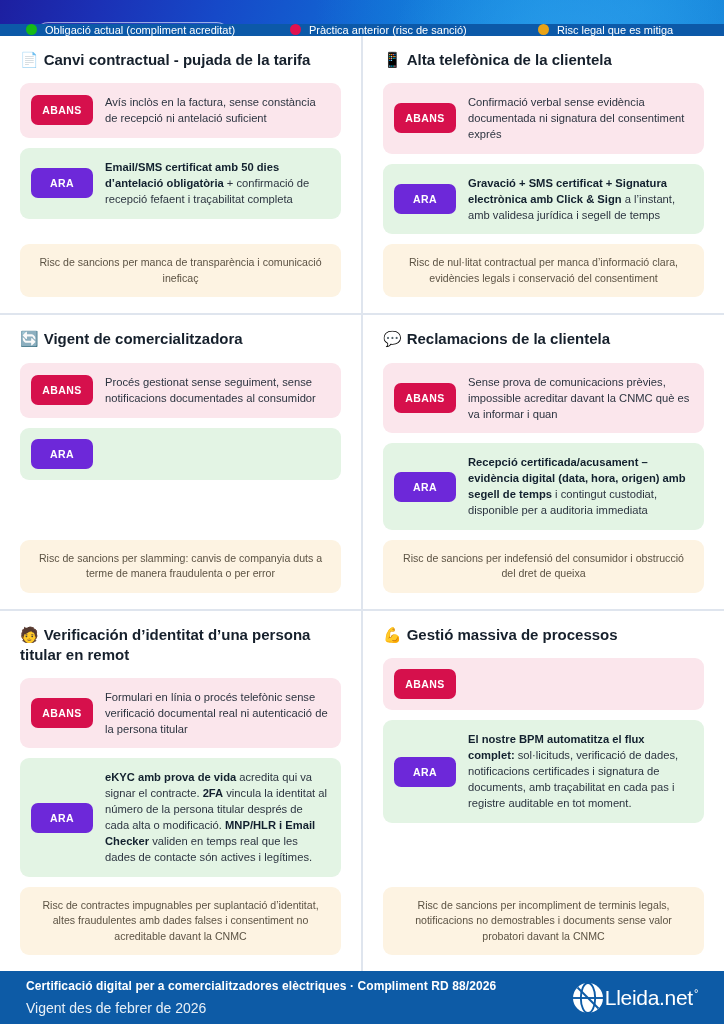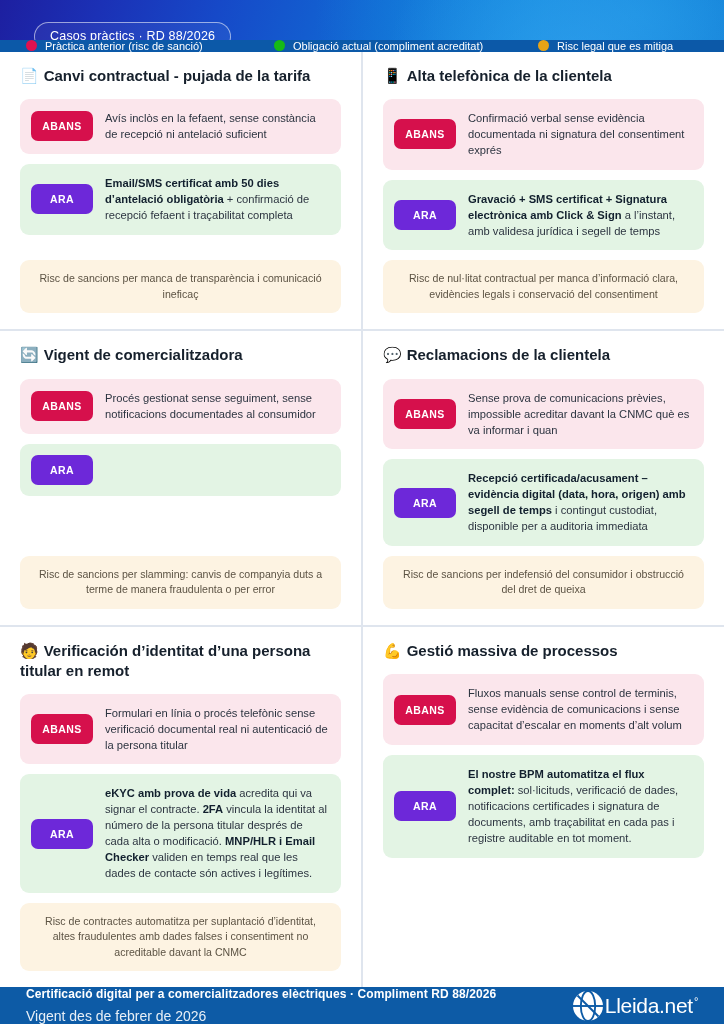--- a/index.html
+++ b/index.html
@@ -163,21 +163,21 @@
     text-align: center;
   }
 
   
   .footer {
     height: 98px;
     background: #0d5ba6;
     display: flex;
     align-items: center;
     justify-content: space-between;
-    padding: 0 26px;
+    padding: 8px 26px;
   }
   .footer-left { color: #ffffff; }
   .footer-line1 {
     font-size: 12px;
     font-weight: bold;
     letter-spacing: .1px;
     display: block;
   }
   .footer-line2 {
     font-size: 14px;
@@ -208,43 +208,43 @@
 
 <div class="page">
 
   <div class="header">
     <span class="eyebrow-pill">Casos pràctics · RD 88/2026</span>
     
     
   </div>
 
   <div class="legend">
+    <div class="legend-item li1">
+      <span class="dot" style="background: rgb(22, 186, 22);"></span>
+      <span>Obligació actual (compliment acreditat)</span>
+    </div>
     <div class="legend-item li0">
       <span class="dot" style="background: rgb(224, 17, 79);"></span>
       <span>Pràctica anterior (risc de sanció)</span>
     </div>
-    <div class="legend-item li1">
-      <span class="dot" style="background: rgb(22, 186, 22);"></span>
-      <span>Obligació actual (compliment acreditat)</span>
-    </div>
     <div class="legend-item li2">
       <span class="dot" style="background: rgb(232, 163, 23);"></span>
       <span>Risc legal que es mitiga</span>
     </div>
   </div>
 
   <div class="grid">
 
     <div class="card r0">
       <div class="card-title">
         <span class="card-icon">📄</span><span>Canvi contractual - pujada de la tarifa</span>
       </div>
       <div class="row before">
         <span class="tag before">ABANS</span>
-        <span class="row-text">Avís inclòs en la fefaent, sense constància de recepció ni antelació suficient</span>
+        <span class="row-text">Avís inclòs en la factura, sense constància de recepció ni antelació suficient</span>
       </div>
       <div class="row after">
         <span class="tag after">ARA</span>
         <span class="row-text"><b>Email/SMS certificat amb 50 dies d’antelació obligatòria</b><span> + confirmació de recepció fefaent i traçabilitat completa</span></span>
       </div>
       <div class="risk">Risc de sancions per manca de transparència i comunicació ineficaç</div>
     </div>
 
     <div class="card r0">
       <div class="card-title">
@@ -295,35 +295,35 @@
         <span class="card-icon">🧑</span><span>Verificación d’identitat d’una persona titular en remot</span>
       </div>
       <div class="row before">
         <span class="tag before">ABANS</span>
         <span class="row-text">Formulari en línia o procés telefònic sense verificació documental real ni autenticació de la persona titular</span>
       </div>
       <div class="row after">
         <span class="tag after">ARA</span>
         <span class="row-text"><b>eKYC amb prova de vida</b><span> acredita qui va signar el contracte. <b>2FA</b> vincula la identitat al número de la persona titular després de cada alta o modificació. <b>MNP/HLR i Email Checker</b> validen en temps real que les dades de contacte són actives i legítimes.</span></span>
       </div>
-      <div class="risk">Risc de contractes automatitza per suplantació d’identitat, altes fraudulentes amb dades falses i consentiment no acreditable davant la CNMC</div>
+      <div class="risk">Risc de contractes impugnables per suplantació d’identitat, altes fraudulentes amb dades falses i consentiment no acreditable davant la CNMC</div>
     </div>
 
     <div class="card r2">
       <div class="card-title">
         <span class="card-icon">💪</span><span>Gestió massiva de processos</span>
       </div>
       <div class="row before">
         <span class="tag before">ABANS</span>
-        <span class="row-text">Fluxos manuals sense control de terminis, sense evidència de comunicacions i sense capacitat d’escalar en moments d’alt volum</span>
       </div>
       <div class="row after">
         <span class="tag after">ARA</span>
         <span class="row-text"><b>El nostre BPM automatitza el flux complet:</b><span> sol·licituds, verificació de dades, notificacions certificades i signatura de documents, amb traçabilitat en cada pas i registre auditable en tot moment.</span></span>
       </div>
+      <div class="risk">Risc de sancions per incompliment de terminis legals, notificacions no demostrables i documents sense valor probatori davant la CNMC</div>
     </div>
 
   </div>
 
   <div class="footer">
     <div class="footer-left">
       <span class="footer-line1">Certificació digital per a comercialitzadores elèctriques · Compliment RD 88/2026</span>
       <span class="footer-line2">Vigent des de febrer de 2026</span>
     </div>
     <div class="brand">

